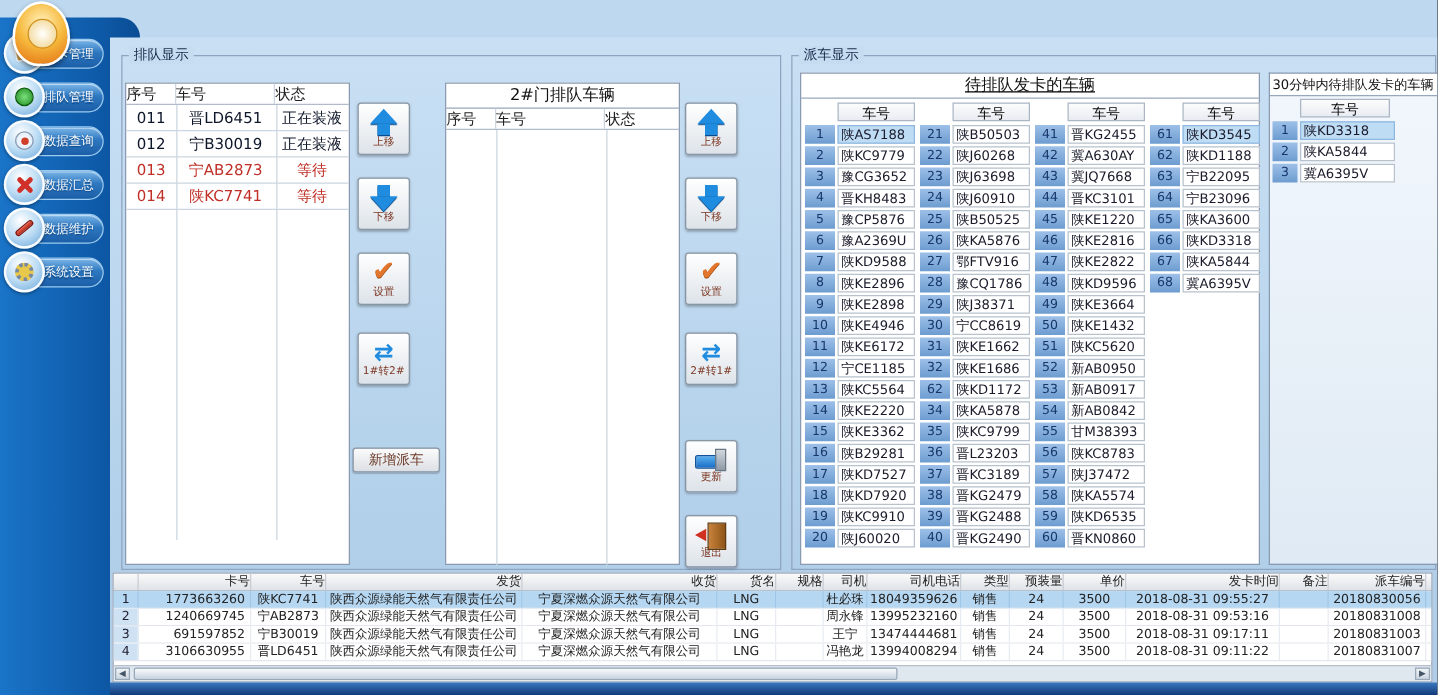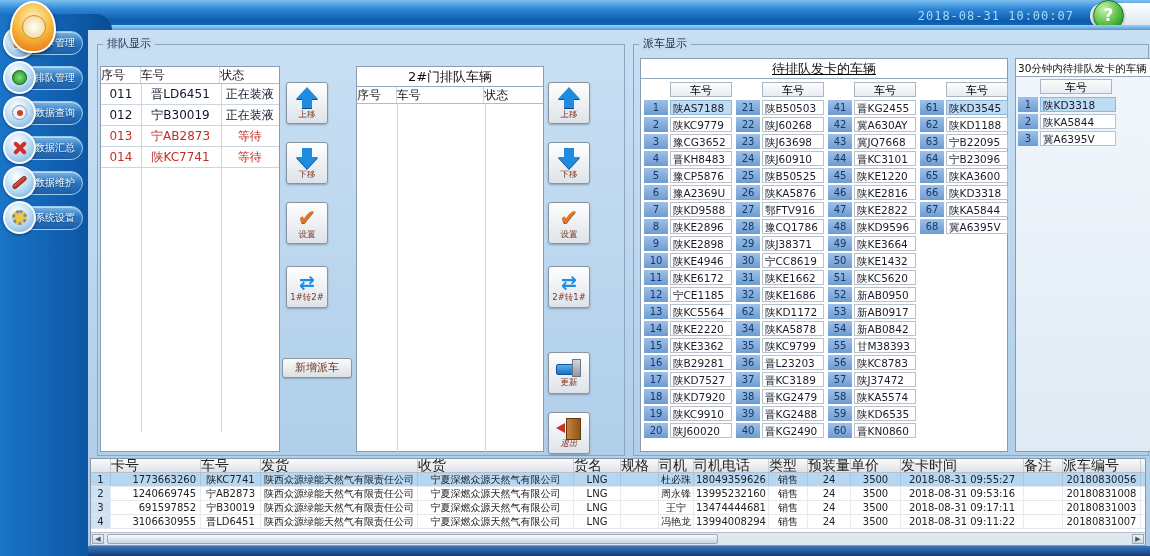--- a/index.html
+++ b/index.html
@@ -120,47 +120,41 @@
     white-space:nowrap;overflow:hidden;padding-left:2px;background:#fff;}
   .shead{height:15px;line-height:15px;margin-left:24px;width:72px;border:1px solid #aab6c4;
     text-align:center;font-size:11px;background:linear-gradient(#fcfcfc,#e8ecf2);margin-top:2px;margin-bottom:2px;}
   .srow{display:flex;height:17px;margin-left:2px;}
   .srow .pseq{width:20px;}
   .srow .pplate{width:76px;}
 
   
   .btable{position:absolute;left:2px;top:428px;width:1056px;height:88px;background:#fff;border:1px solid #8898ac;}
   .bhead{display:flex;height:14px;background:linear-gradient(#fafafa,#dfe3e8);border-bottom:1px solid #b8c0cc;}
-  .bhead span{border-right:1px solid #c8ccd4;text-align:left;line-height:13px;font-size:14px;color:#222;
+  .bhead span{border-right:1px solid #c8ccd4;text-align:right;line-height:13px;font-size:10px;color:#222;
     overflow:hidden;white-space:nowrap;font-family:Liberation Serif, serif;}
   .brow{display:flex;height:14px;background:#fff;border-bottom:1px solid #e4e8ee;cursor:default;}
   .brow span{border-right:1px solid #e8ecf2;line-height:13px;font-size:10px;color:#222;text-align:center;
     overflow:hidden;white-space:nowrap;}
   .brow .c-seq{background:#cfe2f4;color:#223;}
   .brow.sel,.brow.sel span{background:#b5d7f2;}
   .brow.sel span{border-right-color:#9fc6e6;}
   .bscroll{position:absolute;left:0;right:0;bottom:0;height:13px;background:#dfe7ef;border-top:1px solid #b8c0cc;}
   .bthumb{position:absolute;left:16px;top:1px;width:58%;height:10px;border-radius:2px;cursor:pointer;
     background:linear-gradient(#f8fafc,#c8d4e0);border:1px solid #98a8b8;}
   .bsbtn{position:absolute;top:1px;width:12px;height:10px;font-size:7px;line-height:9px;text-align:center;color:#456;
     background:linear-gradient(#f0f4f8,#ccd6e0);border:1px solid #98a8b8;cursor:pointer;}
   .bottom-edge{position:absolute;left:0;right:0;bottom:0;height:10px;
     background:linear-gradient(#3a78c0,#123a78);}
 </style>
 </head>
 <body>
 
 <div class="screen">
 
-  <div class="titlebar">
-    <div class="clock">2018-08-31 10:00:07</div>
-    <div class="help-tab">
-      <div class="help-btn">?</div>
-    </div>
-  </div>
   <div class="logo"></div>
 
   <div class="sidebar">
     <div class="side-notch"></div>
   <div class="side-item" style="top: 14px;">
         <div class="side-pill"></div>
         <div class="side-circ">
           <span class="g-card"></span>
         </div>
         <div class="side-label">发卡管理</div>
@@ -284,21 +278,21 @@
       <span class="ibl">设置</span>
     </div>
     <div class="icon-btn" style="left:460px;top:236px;">
       <span class="swap-glyph">⇄</span>
       <span class="ibl">2#转1#</span>
     </div>
     <div class="icon-btn" style="left:460px;top:322px;">
       <span class="upd-ic"></span>
       <span class="ibl">更新</span>
     </div>
-    <div class="icon-btn" style="left:460px;top:382px;font-style:italic;">
+    <div class="icon-btn" style="left:460px;top:382px;">
       <span class="exit-ic"></span>
       <span class="ibl">退出</span>
     </div>
 
     <div class="groupbox" style="left:545px;top:14px;width:516px;height:412px;">
       <span class="gb-label">派车显示</span>
     </div>
 
     <div class="ptable" style="left:552px;top:28px;width:368px;height:394px;text-decoration:underline;">
       <div class="ptitle">待排队发卡的车辆</div>

